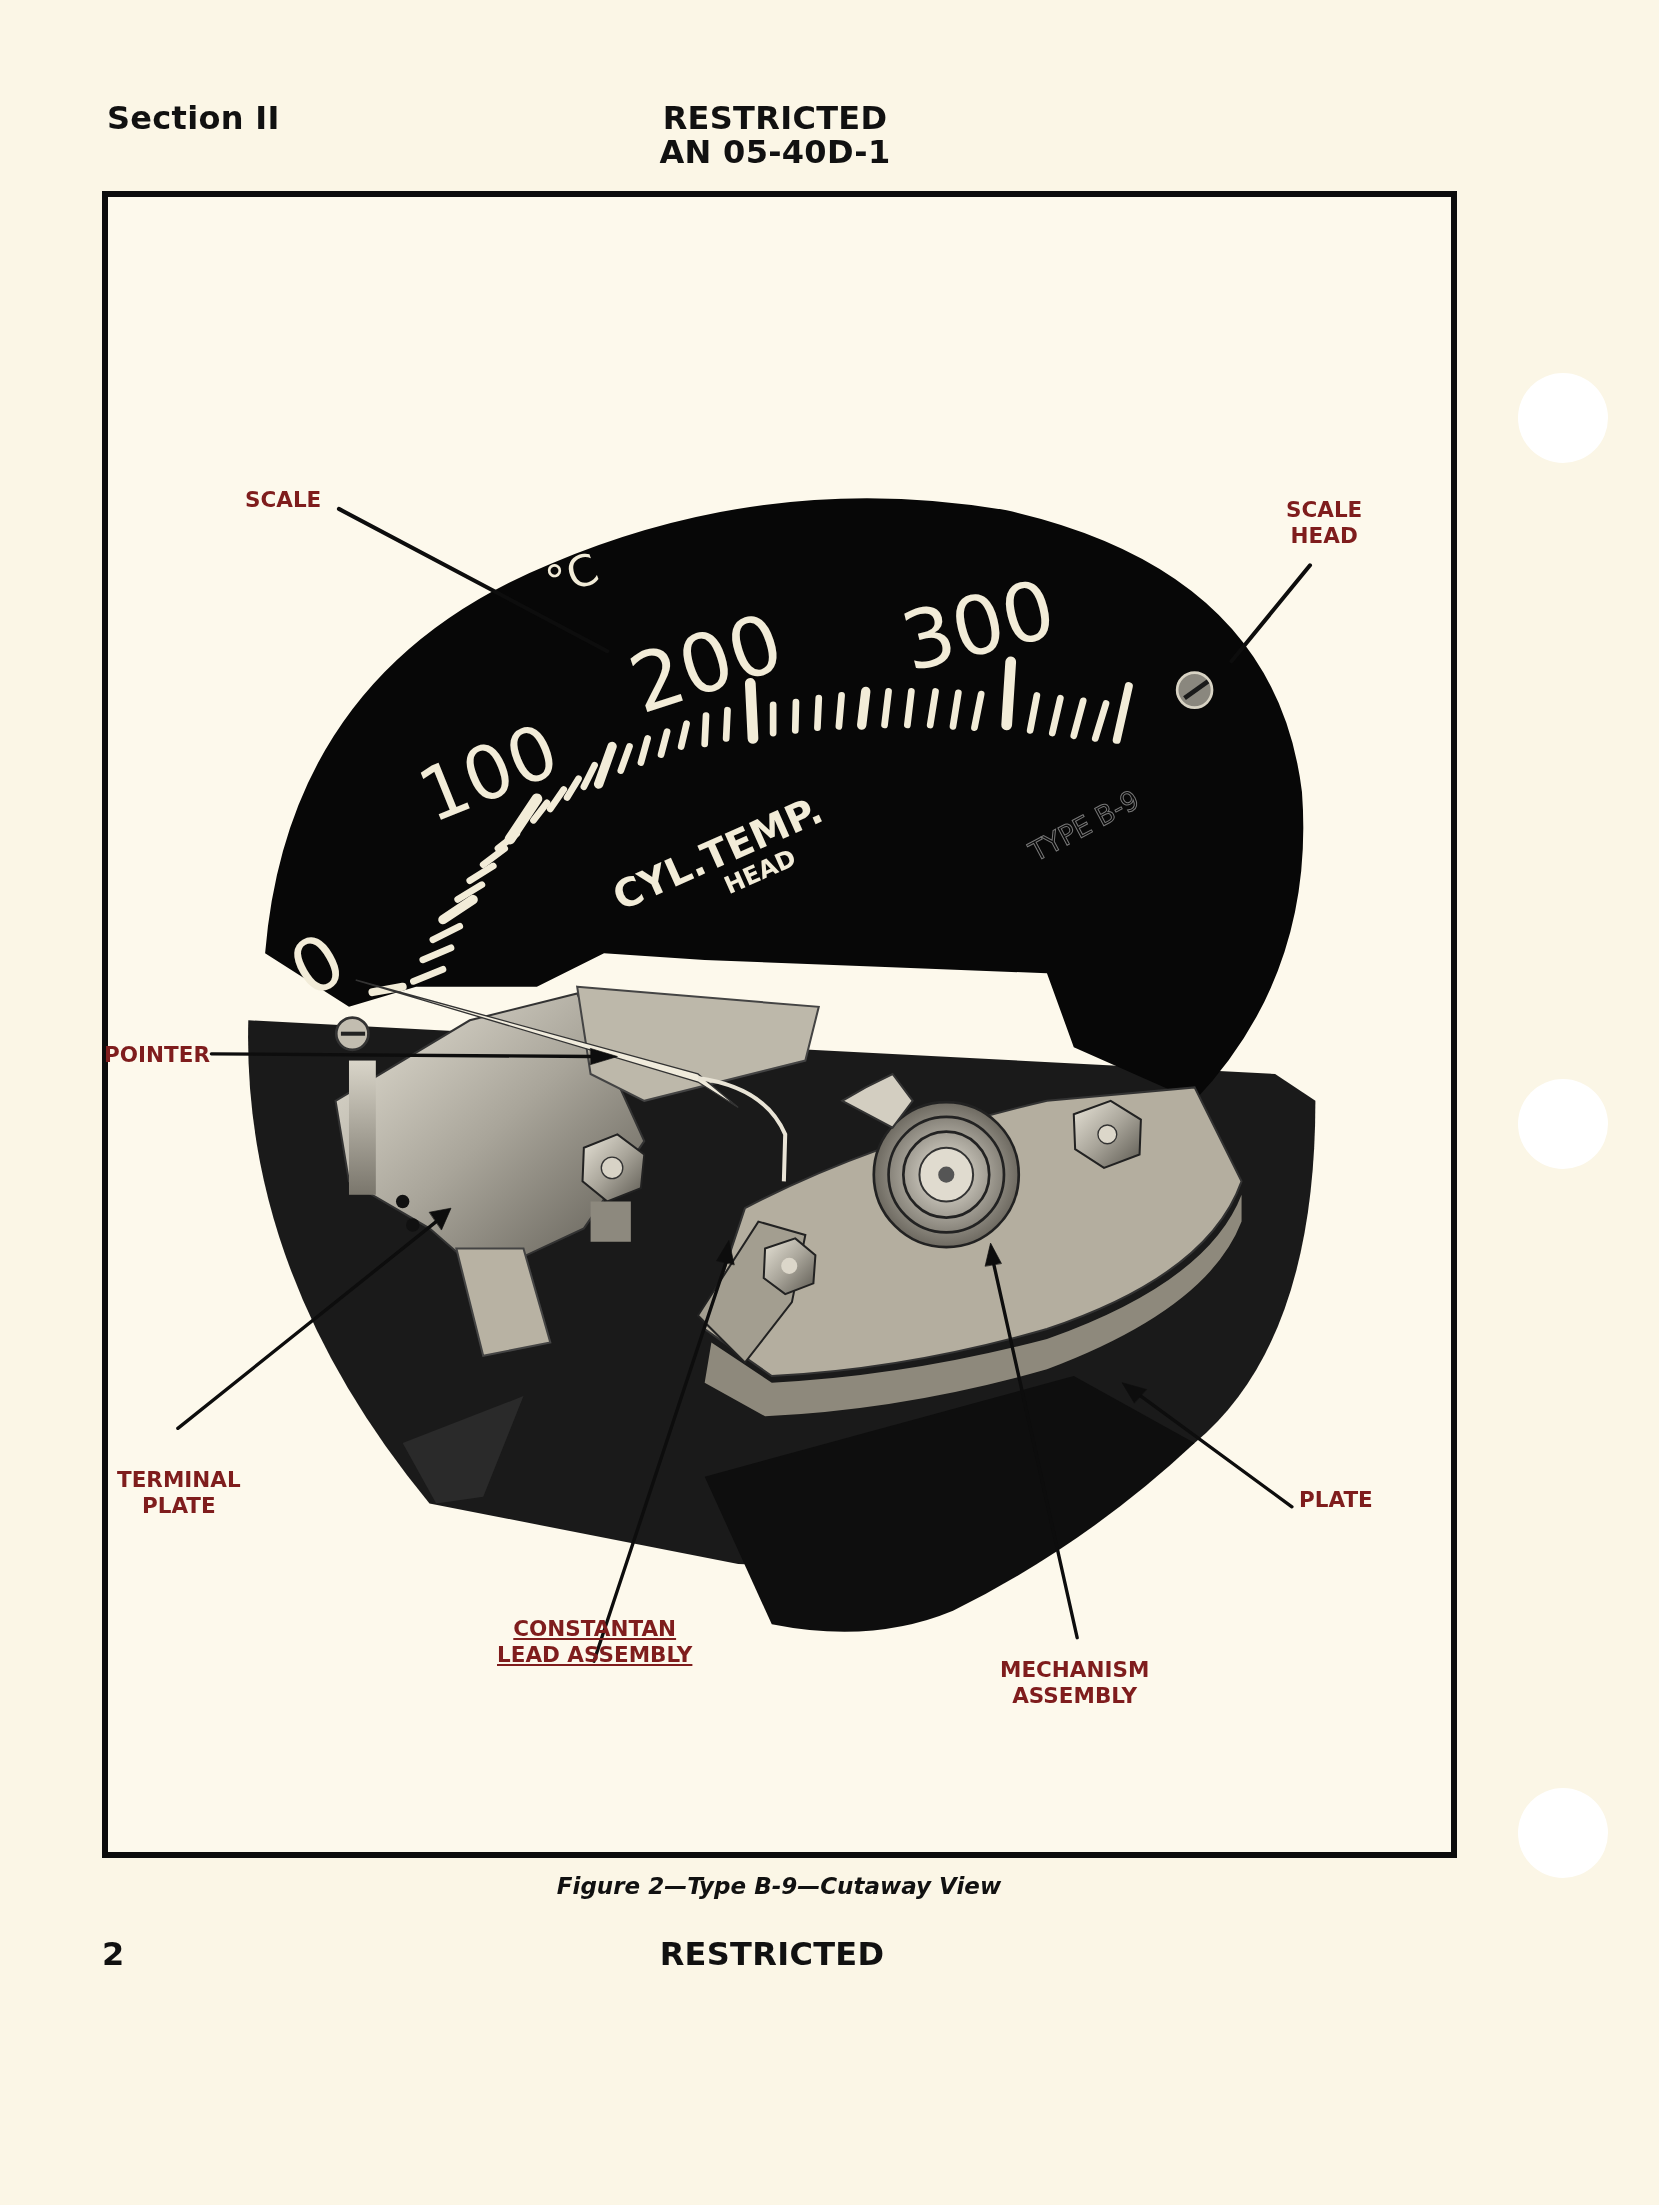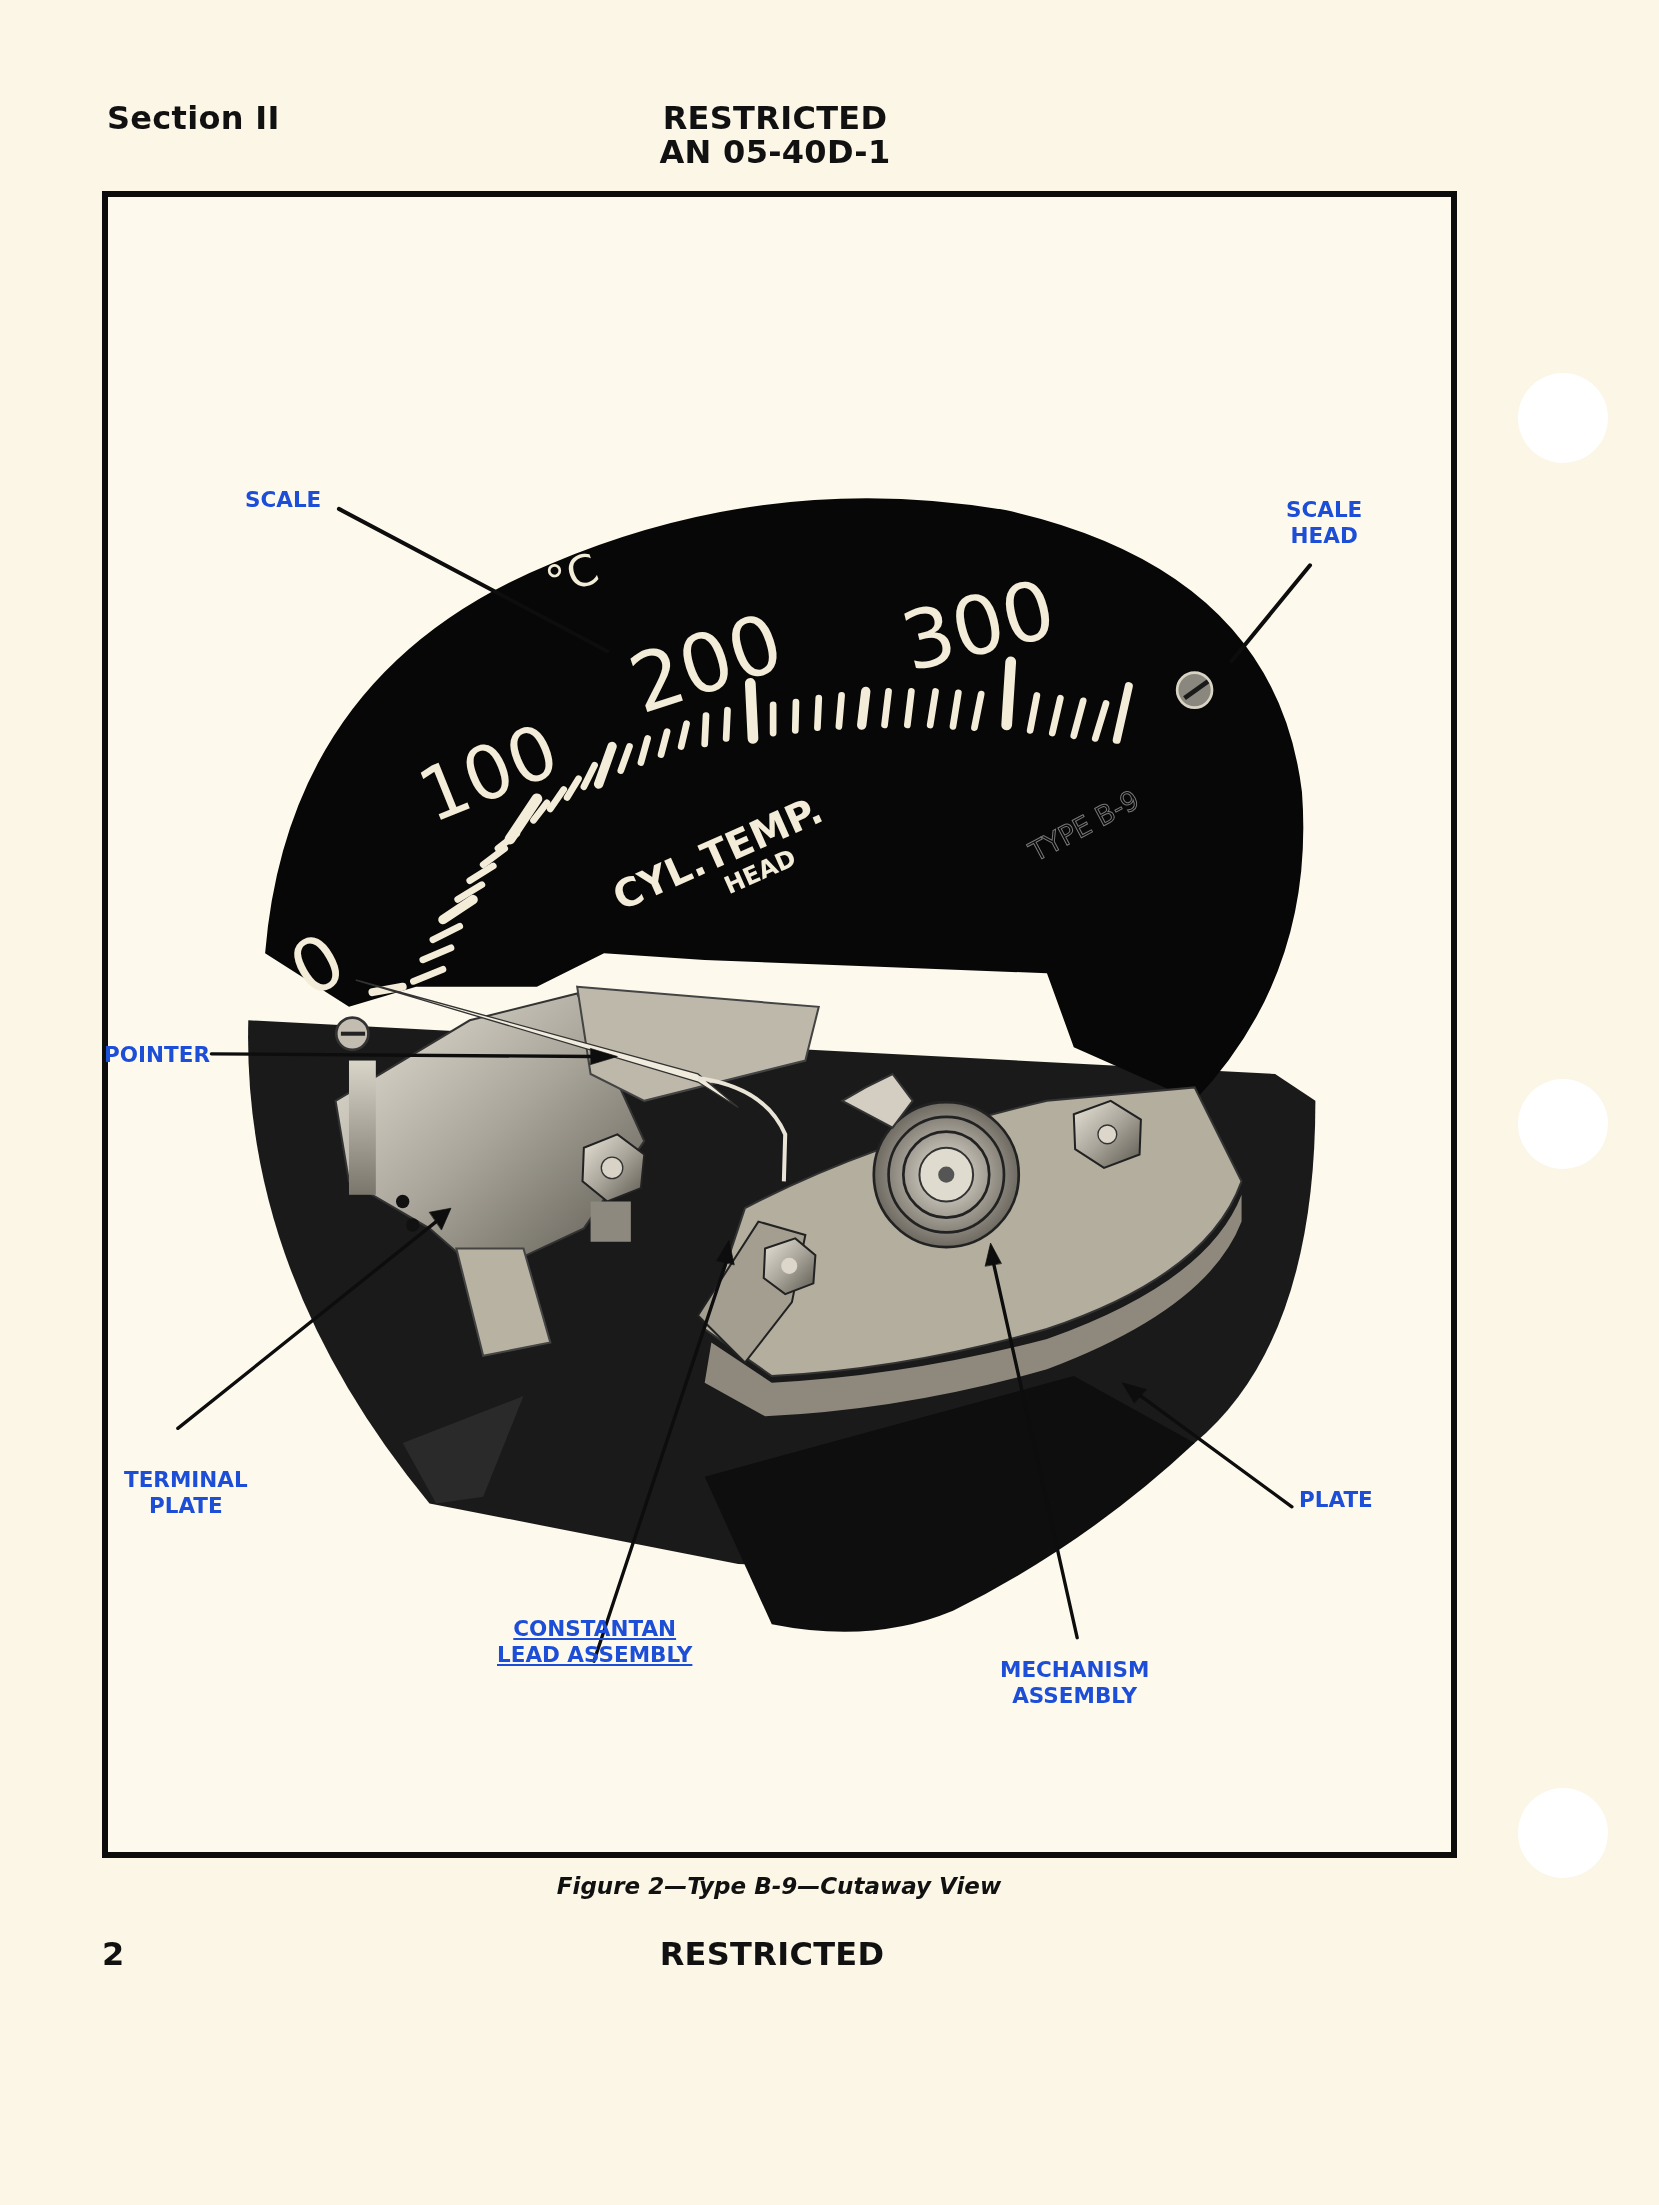--- a/index.html
+++ b/index.html
@@ -11,21 +11,21 @@
   }
   .hdr { position: absolute; font-weight: bold; font-size: 32px; letter-spacing: 0.3px; }
   .center { transform: translateX(-50%); text-align: center; white-space: nowrap; }
   .frame {
     position: absolute; left: 102px; top: 191px; width: 1343px; height: 1655px;
     border: 6.7px solid #0c0c0c; box-sizing: content-box; background: #fdf9ec;
   }
   .hole { position: absolute; width: 90px; height: 90px; border-radius: 50%; background: #ffffff; }
   .label {
     position: absolute; font-size: 21.5px; font-weight: bold; line-height: 25.5px;
-    text-align: center; white-space: nowrap; color: #1d4ed8;
+    text-align: center; white-space: nowrap; color: #7f1d1d;
   }
   .caption { position: absolute; font-size: 23px; font-weight: bold; font-style: italic; white-space: nowrap; margin-left: 7px; }
   svg.art { position: absolute; left: 0; top: 0; }
   .dialtext { font-family: "DejaVu Sans", sans-serif; fill: #f2ecd8; }
 </style>
 </head>
 <body>
 
 <div class="hdr" style="left:107px; top:99px;">Section II</div>
 <div class="hdr center" style="left:775px; top:99px;">RESTRICTED</div>
@@ -184,21 +184,21 @@
     <polygon points="1690,2090 1672,2060 1708,2070"></polygon>
   </g>
 </svg>
 
 <div class="label" style="left:245px; top:487px;">SCALE</div>
 <div class="label" style="left:1286px; top:497px;">
   <div>SCALE</div>
   <div>HEAD</div>
 </div>
 <div class="label" style="left:104px; top:1042px;">POINTER</div>
-<div class="label" style="left:124px; top:1467px;">
+<div class="label" style="left:117px; top:1467px;">
   <div>TERMINAL</div>
   <div>PLATE</div>
 </div>
 <div class="label" style="left:497px; top:1616px;text-decoration:underline;">
   <div>CONSTANTAN</div>
   <div>LEAD ASSEMBLY</div>
 </div>
 <div class="label" style="left:1000px; top:1657px;">
   <div>MECHANISM</div>
   <div>ASSEMBLY</div>

